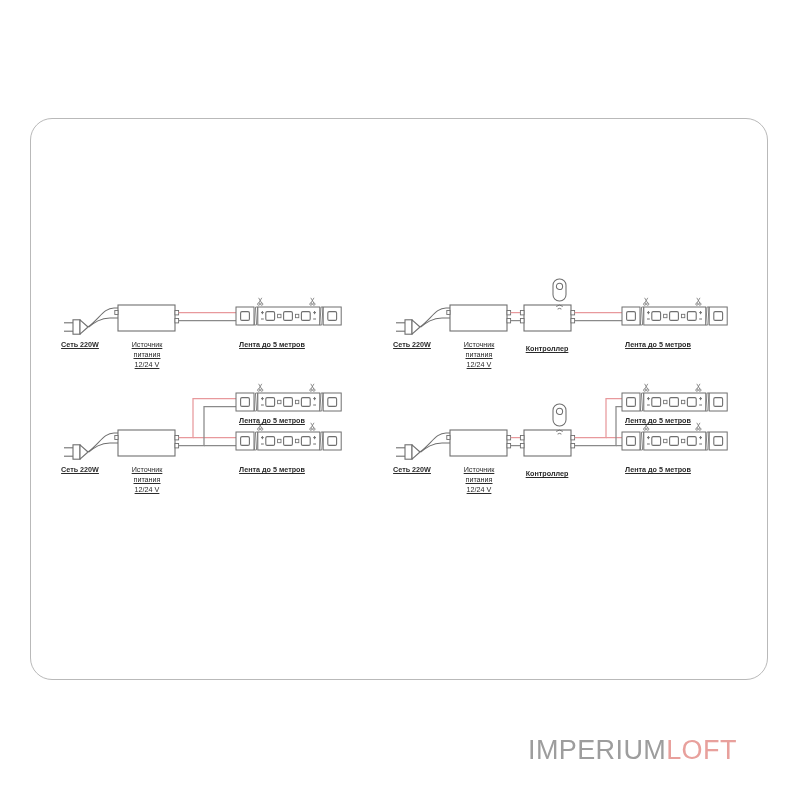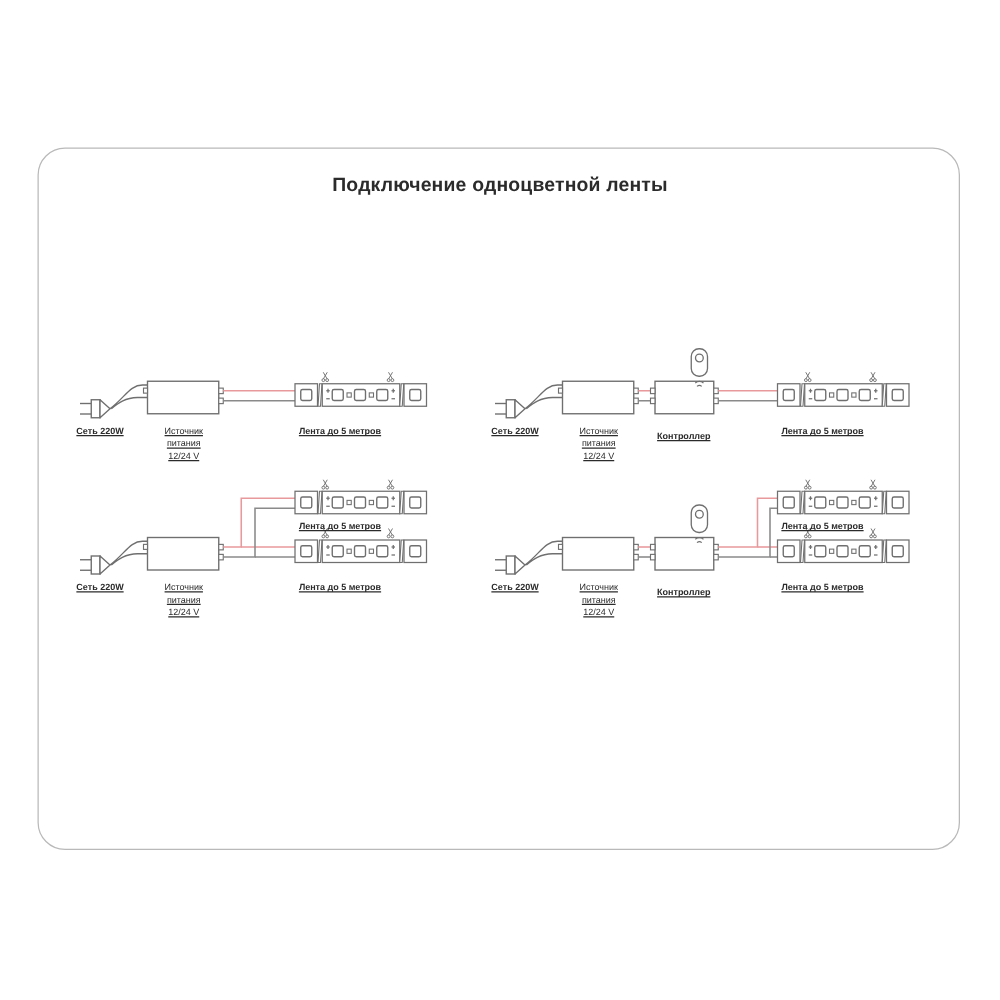--- a/index.html
+++ b/index.html
@@ -85,21 +85,20 @@
   .wm-a { color: #9d9d9d; }
   .wm-b { color: #e8a09c; }
 </style>
 </head>
 <body>
 
 <div id="canvas">
 
   <div class="frame"></div>
 
-  <div class="page-title">Подключение одноцветной ленты</div>
 
   <svg class="svg-layer" viewBox="0 0 800 800" width="800" height="800">
     <defs>
       <g id="plug-sym">
 
         <line x1="0" y1="-4.2" x2="9" y2="-4.2" stroke="#6f6f6f" stroke-width="1.1"></line>
         <line x1="0" y1="4.2" x2="9" y2="4.2" stroke="#6f6f6f" stroke-width="1.1"></line>
 
         <rect x="9" y="-7.2" width="7" height="14.4" fill="#ffffff" stroke="#6f6f6f" stroke-width="1.1"></rect>
 
@@ -259,14 +258,15 @@
   <div class="lbl bold center" style="left:272px; top:465px;">Лента до 5 метров</div>
 
   <div class="lbl bold center" style="left:412px; top:465px;">Сеть 220W</div>
   <div class="lbl center" style="left:479px; top:465px;">Источник</div>
   <div class="lbl center" style="left:479px; top:475px;">питания</div>
   <div class="lbl center" style="left:479px; top:485px;">12/24 V</div>
   <div class="lbl bold center" style="left:547px; top:469px;">Контроллер</div>
   <div class="lbl bold center" style="left:658px; top:416px;">Лента до 5 метров</div>
   <div class="lbl bold center" style="left:658px; top:465px;">Лента до 5 метров</div>
 
+  <div class="watermark"><span class="wm-a">IMPERIUM</span><span class="wm-b">LOFT</span></div>
 
 </div>
 
 </body></html>

